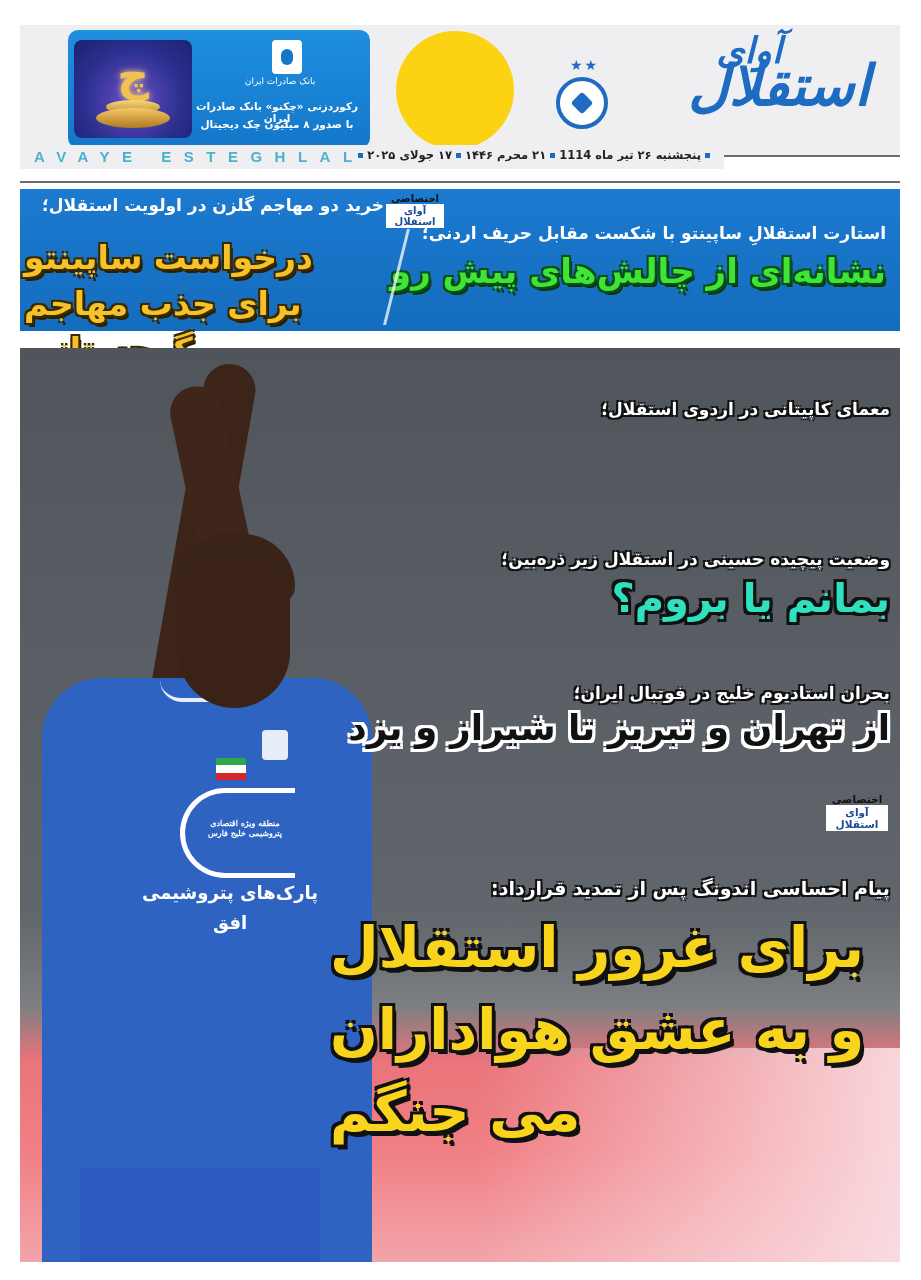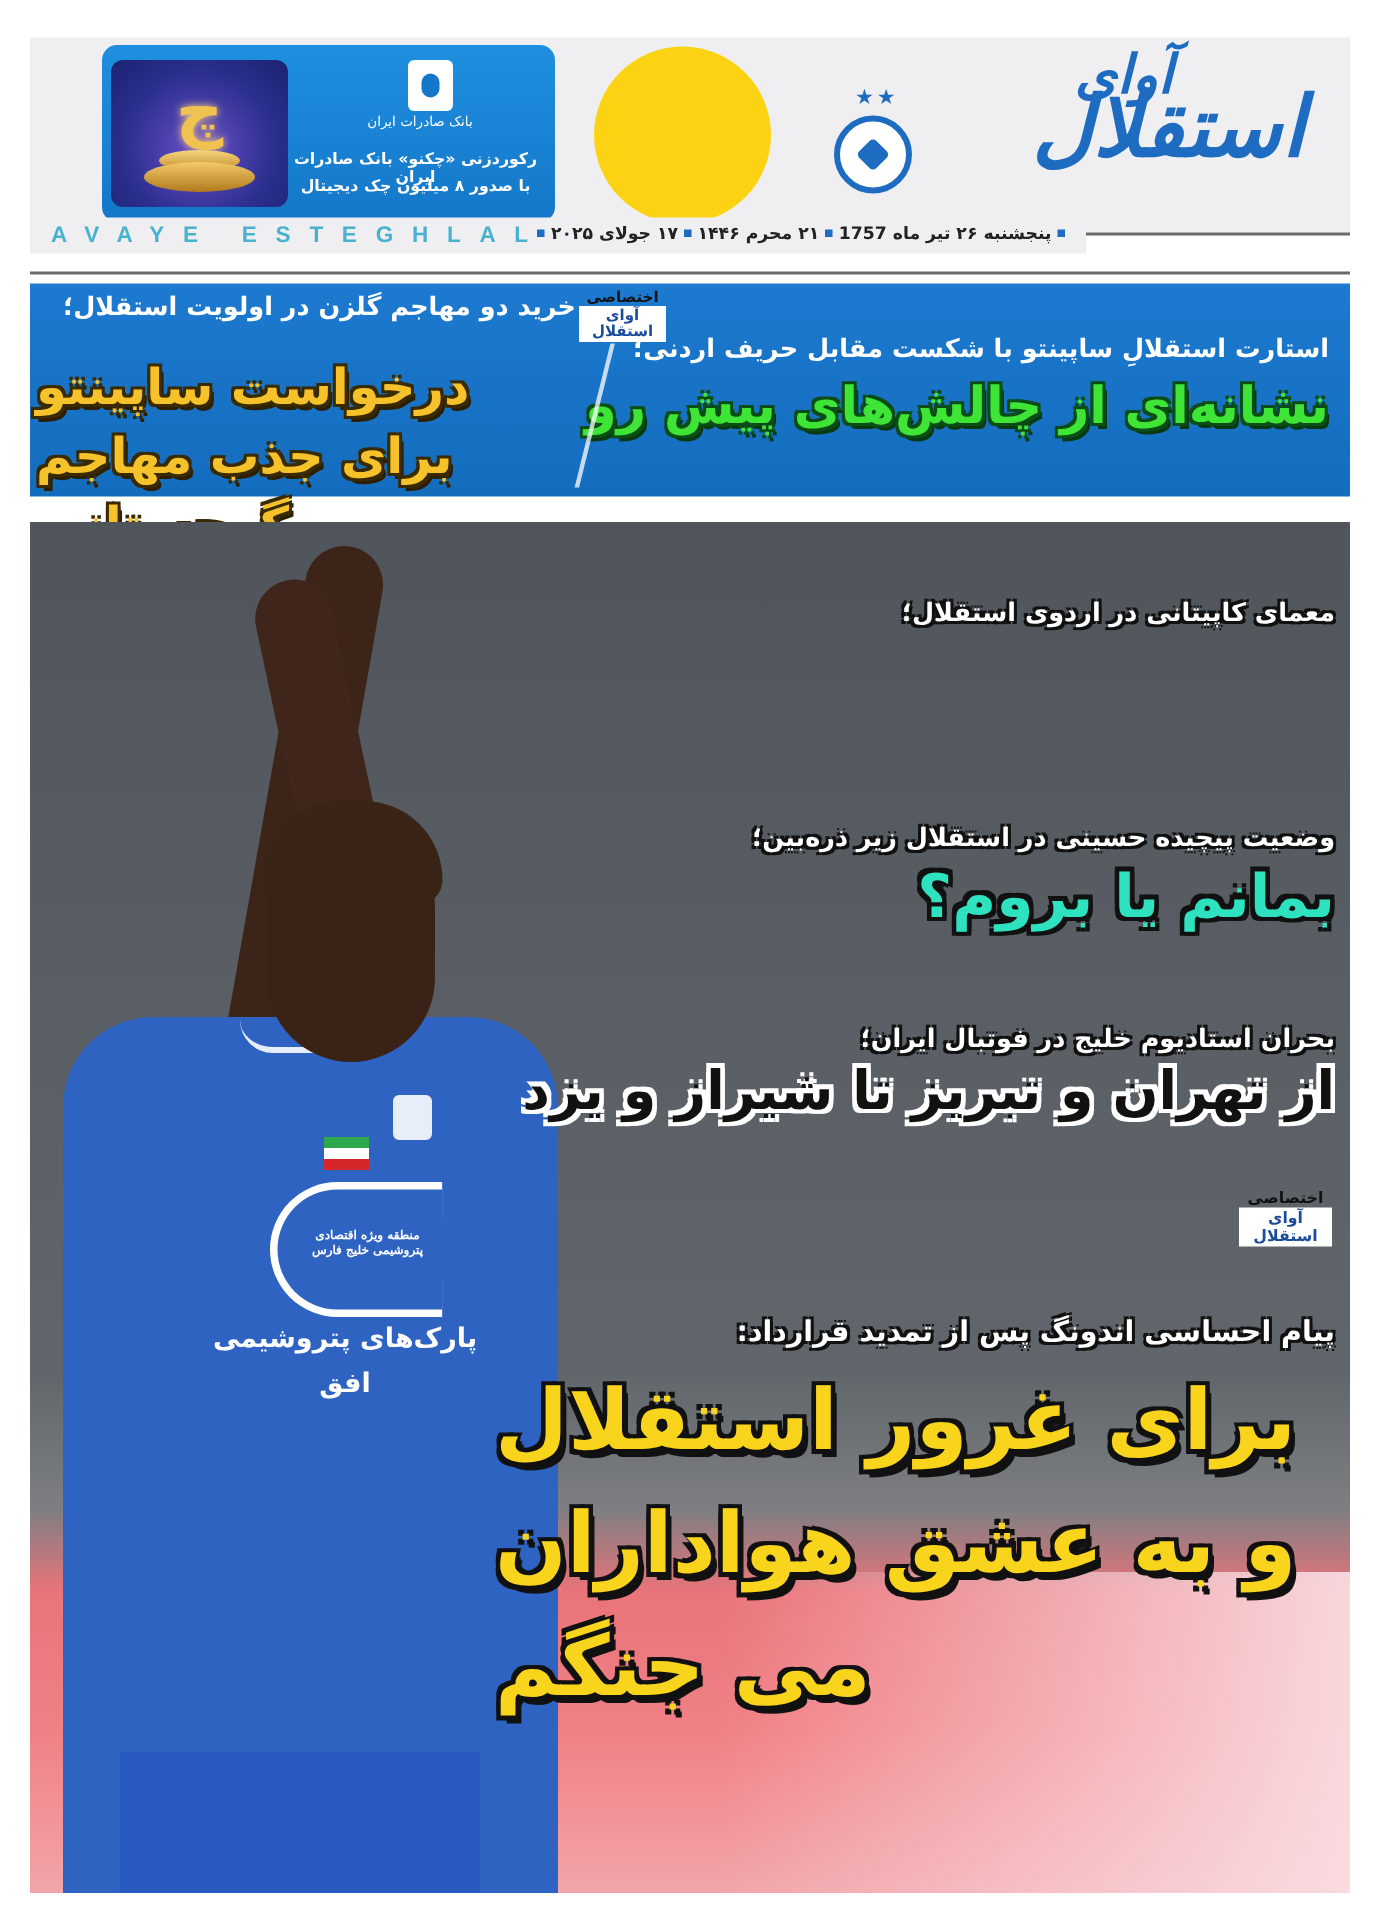--- a/index.html
+++ b/index.html
@@ -246,21 +246,21 @@
       <div class="logo-main">استقلال</div>
       <div class="logo-stars">★★</div>
       <div class="logo-ball"></div>
     </div>
   </div>
 
   <div class="rule-top"></div>
   <div class="subbar">
     <div class="tagline">AVAYE ESTEGHLAL</div>
     <div class="dateline">
-      <span class="sq"></span><span>پنجشنبه ۲۶ تیر ماه 1757</span><span class="sq"></span><span>۲۱ محرم ۱۴۴۶</span><span class="sq"></span><span>۱۷ جولای ۲۰۲۵</span><span class="sq"></span>
+      <span class="sq"></span><span>پنجشنبه ۲۶ تیر ماه 1114</span><span class="sq"></span><span>۲۱ محرم ۱۴۴۶</span><span class="sq"></span><span>۱۷ جولای ۲۰۲۵</span><span class="sq"></span>
     </div>
   </div>
   <div class="rule-bottom"></div>
 
   <div class="banner">
     <div class="story story-right">
       <div class="exclusive-badge">
         <span class="exclusive-top">اختصاصی</span>
         <span class="exclusive-bottom">آوای استقلال</span>
       </div>

